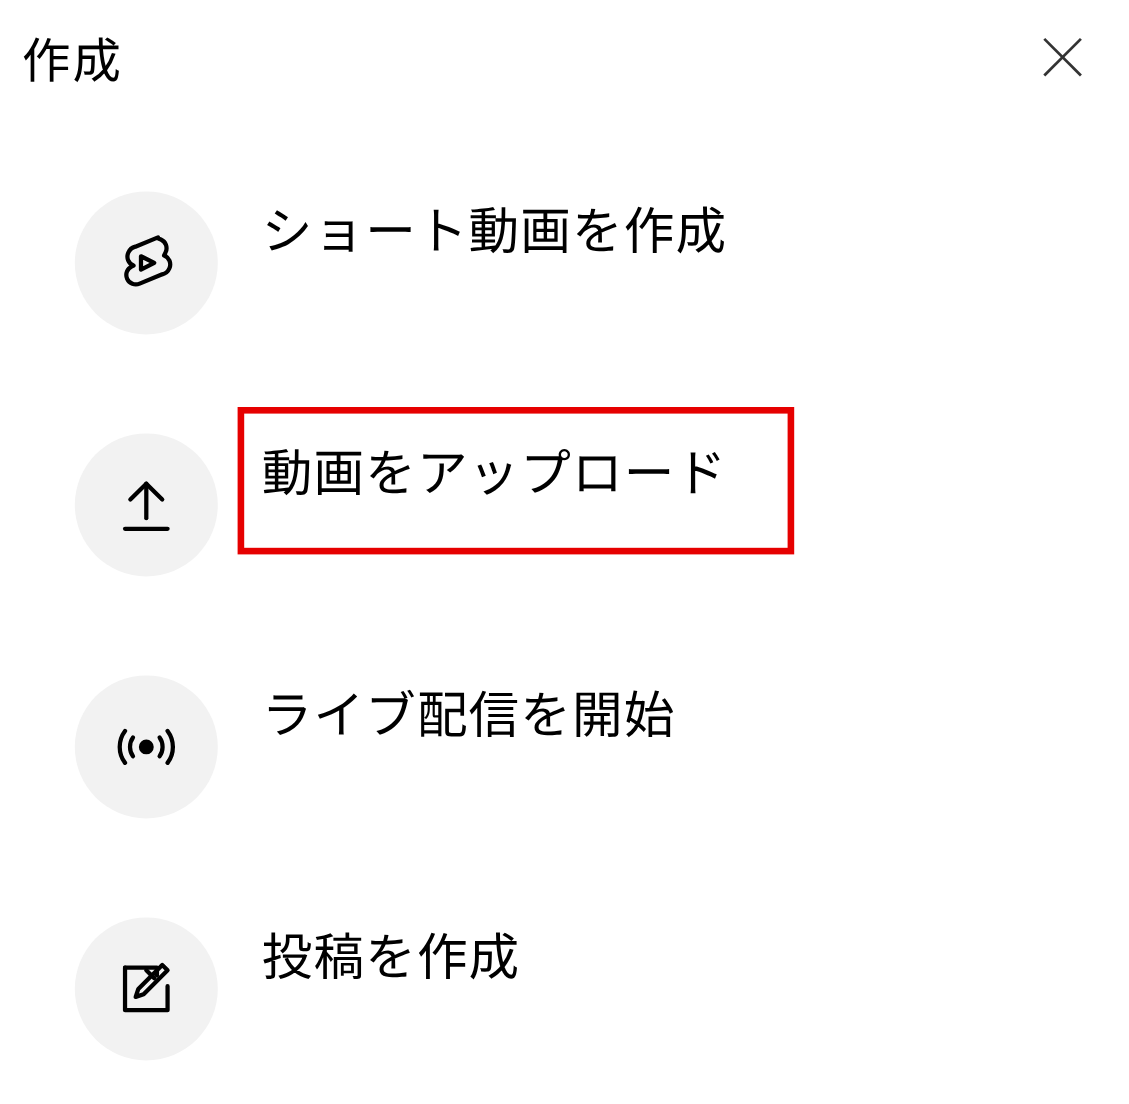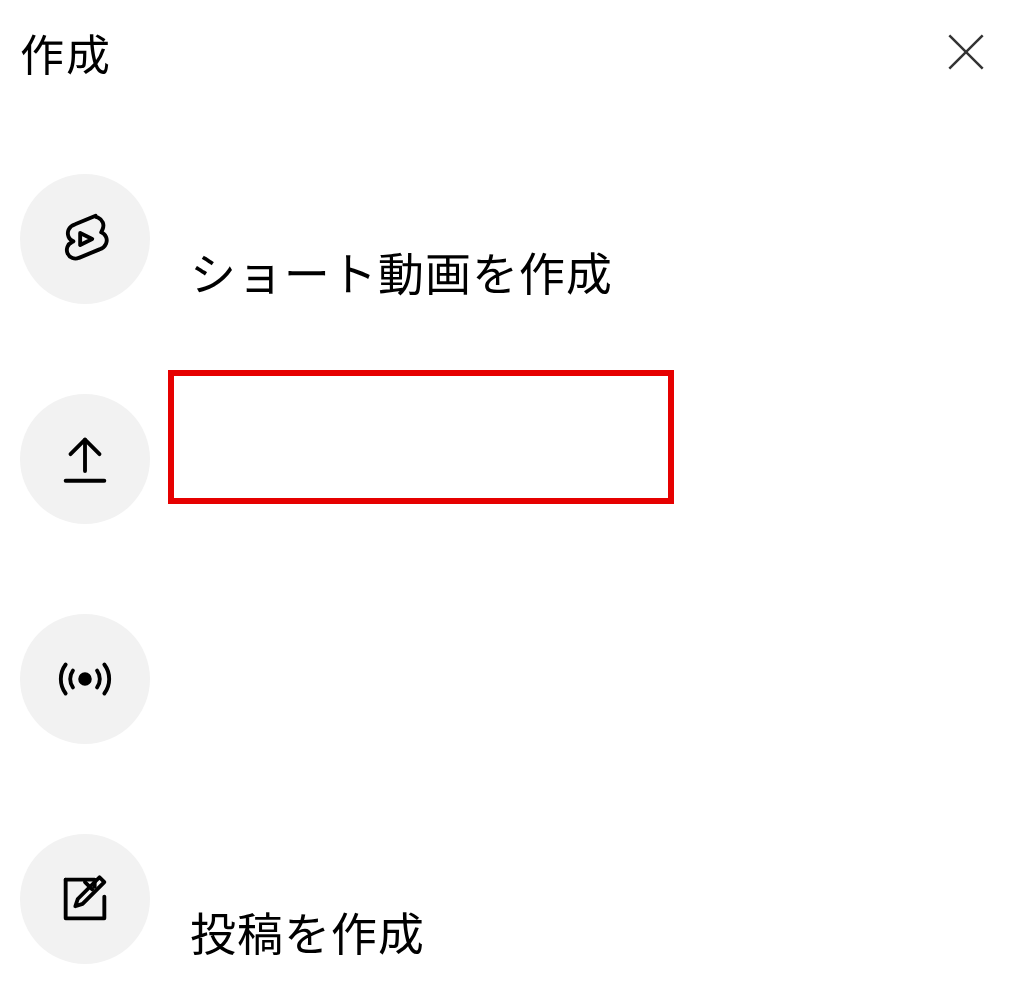--- a/index.html
+++ b/index.html
@@ -36,25 +36,26 @@
     }
     .close-btn svg {
       width: 50px;
       height: 50px;
     }
     .menu-list {
       padding-top: 80px;
     }
     .menu-item {
       display: flex;
-      align-items: flex-end;
+      align-items: flex-start;
       padding: 0 20px;
       margin-bottom: 90px;
       cursor: pointer;
       position: relative;
+      margin-left: 48px;
     }
     .icon-circle {
       width: 130px;
       height: 130px;
       border-radius: 50%;
       background: #f2f2f2;
       display: flex;
       align-items: center;
       justify-content: center;
       margin-right: 40px;
@@ -106,33 +107,35 @@
   </div>
 
   <div class="menu-item">
     <div class="icon-circle">
       <svg viewBox="0 0 24 24" fill="none" stroke="#000" stroke-width="1.6" stroke-linecap="round" stroke-linejoin="round">
         <line x1="12" y1="17" x2="12" y2="4"></line>
         <polyline points="6 10 12 4 18 10"></polyline>
         <line x1="4" y1="21" x2="20" y2="21"></line>
       </svg>
     </div>
+    <div class="menu-label">動画をアップロード</div>
     <div class="highlight-box"></div>
   </div>
 
   <div class="menu-item">
     <div class="icon-circle">
       <svg viewBox="0 0 24 24" fill="none" stroke="#000" stroke-width="1.6" stroke-linecap="round" stroke-linejoin="round">
         <circle cx="12" cy="12" r="2" fill="#000"></circle>
         <path d="M7 8.5a6 6 0 0 0 0 7"></path>
         <path d="M17 8.5a6 6 0 0 1 0 7"></path>
         <path d="M4 6a10 10 0 0 0 0 12"></path>
         <path d="M20 6a10 10 0 0 1 0 12"></path>
       </svg>
     </div>
+    <div class="menu-label">ライブ配信を開始</div>
   </div>
 
   <div class="menu-item">
     <div class="icon-circle">
       <svg viewBox="0 0 24 24" fill="none" stroke="#000" stroke-width="1.6" stroke-linecap="round" stroke-linejoin="round">
         <path d="M4 4h12v3"></path>
         <path d="M4 4v16h16v-9"></path>
         <path d="M20 4l-9 9l-1 3l3-1l9-9z" transform="translate(-2,-1)"></path>
         <path d="M14 6l3 3" transform="translate(-2,-1)"></path>
       </svg>

